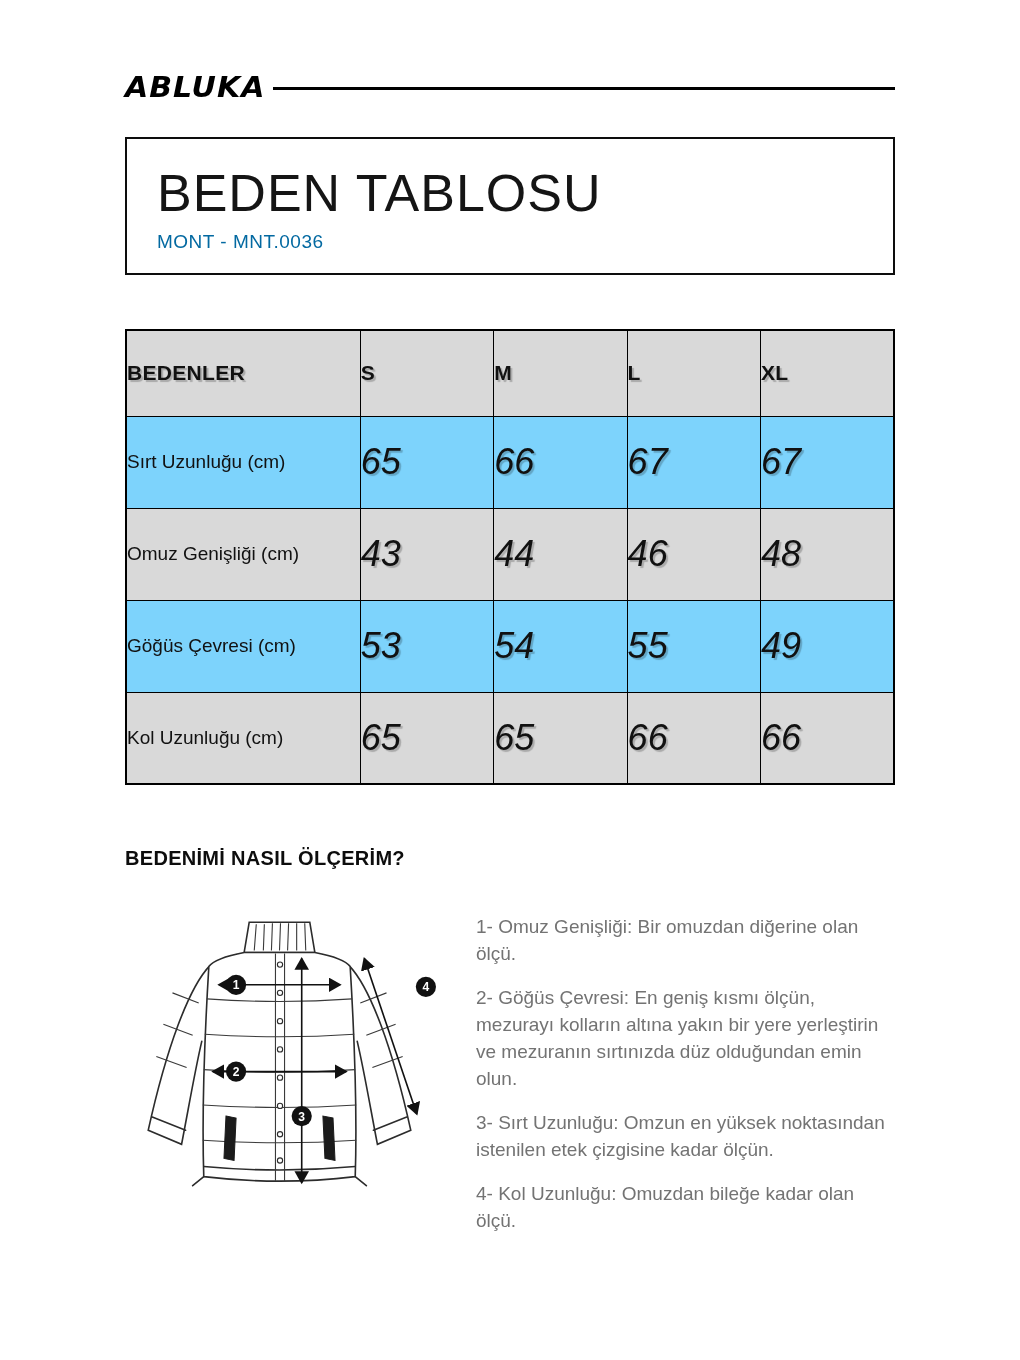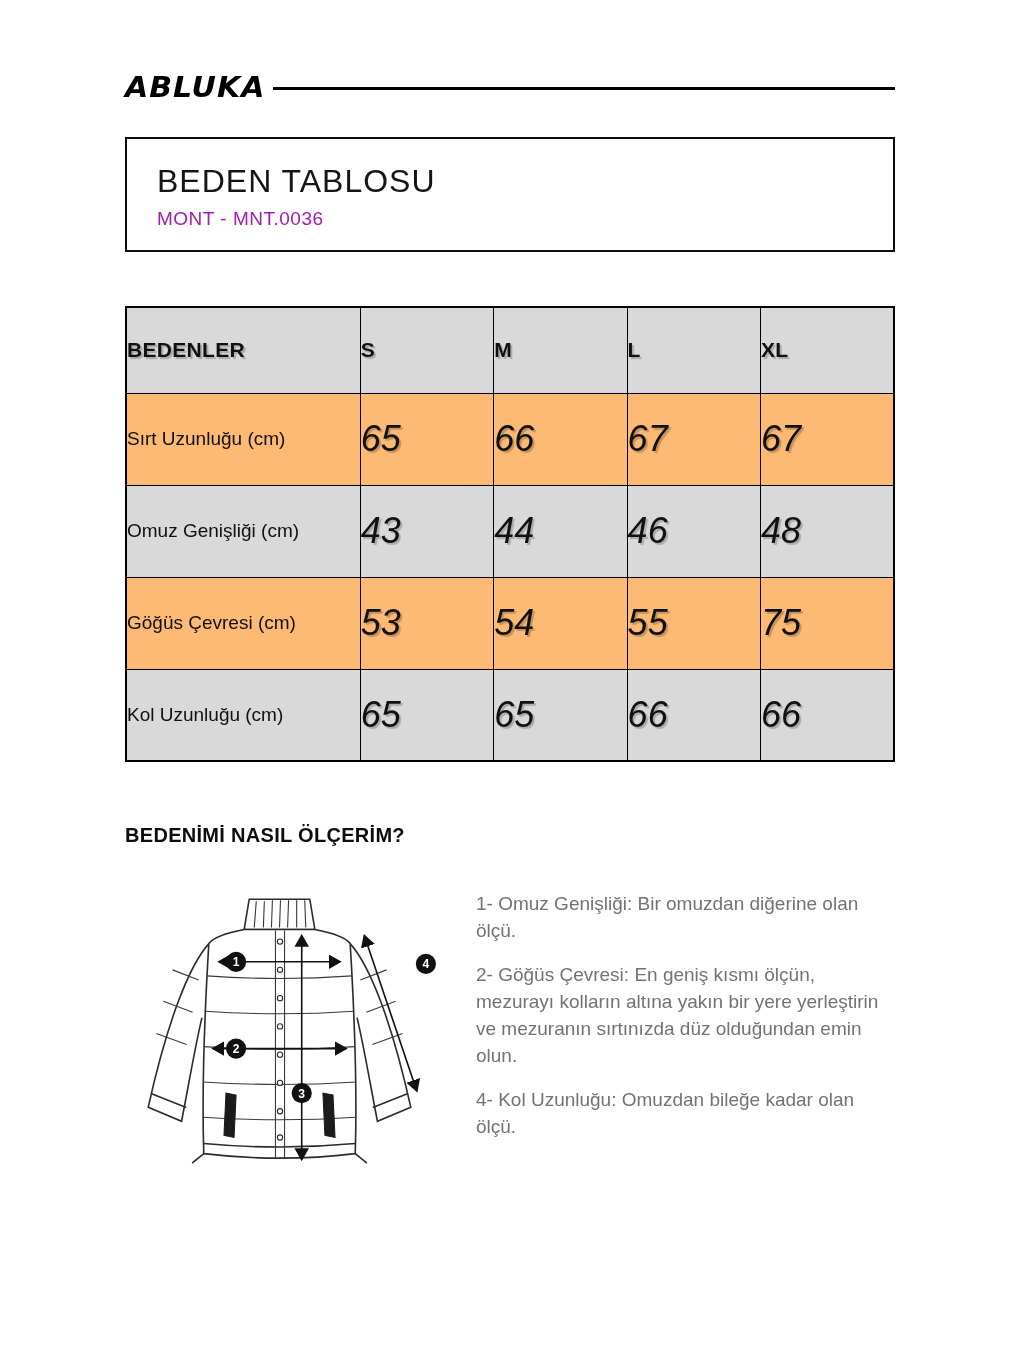--- a/index.html
+++ b/index.html
@@ -16,36 +16,36 @@
     font-family:"DejaVu Sans", sans-serif;
     font-weight:900; font-style:italic; font-size:30px; letter-spacing:1px;
     color:#000; white-space:nowrap; transform:scaleY(.95);
   }
   .logo-rule { flex:1; height:3px; background:#000; margin-top:2px; }
 
   
   .title-box {
     border:2px solid #0d0d0d; padding:24px 30px 20px 30px; margin-bottom:54px;
   }
-  .title-box h1 { font-size:32px; font-weight:500; letter-spacing:1px; color:#151515; }
-  .title-box .subtitle { font-size:19px; margin-top:8px; letter-spacing:.5px; color:#a21caf; }
+  .title-box h1 { font-size:52px; font-weight:500; letter-spacing:1px; color:#151515; }
+  .title-box .subtitle { font-size:19px; margin-top:8px; letter-spacing:.5px; color:#0369a1; }
 
   
   table.size-table {
     width:100%; border-collapse:collapse; table-layout:fixed;
     border:2px solid #000;
   }
   table.size-table th, table.size-table td {
     border:1.5px solid #000; text-align:left; vertical-align:middle;
   }
   table.size-table thead th {
     background:#d9d9d9; height:86px; font-size:21px; font-weight:bold;
     text-shadow:2px 2px 1px rgba(0,0,0,.22); letter-spacing:.3px;
   }
-  table.size-table tbody tr { height:92px; background:#fdba74; }
+  table.size-table tbody tr { height:92px; background:#7dd3fc; }
   table.size-table tbody tr:nth-child(even) { background:#d9d9d9; }
   td.row-label { font-size:19px; font-weight:400; }
   td.size-value { font-size:36px; font-weight:400; text-shadow:2px 2px 1px rgba(0,0,0,.22);font-style:italic; }
 
   
   .measure-section { margin-top:62px; }
   .section-heading { font-size:20px; font-weight:800; letter-spacing:.3px; color:#0d0d0d; }
   .measure-body { display:flex; gap:24px; margin-top:32px; align-items:flex-start; }
   .diagram-wrap { width:345px; flex:0 0 345px; margin-left:-18px; }
   .instructions { flex:1; padding-top:12px; font-size:19px; line-height:1.42; color:#737373; }
@@ -104,21 +104,21 @@
         <td class="size-value">43</td>
         <td class="size-value">44</td>
         <td class="size-value">46</td>
         <td class="size-value">48</td>
       </tr>
       <tr>
         <td class="row-label">Göğüs Çevresi (cm)</td>
         <td class="size-value">53</td>
         <td class="size-value">54</td>
         <td class="size-value">55</td>
-        <td class="size-value">75</td>
+        <td class="size-value">49</td>
       </tr>
       <tr>
         <td class="row-label">Kol Uzunluğu (cm)</td>
         <td class="size-value">65</td>
         <td class="size-value">65</td>
         <td class="size-value">66</td>
         <td class="size-value">66</td>
       </tr>
     </tbody>
   </table>
@@ -191,18 +191,19 @@
           <g>
             <circle class="badge" cx="315" cy="84" r="10"></circle>
             <text class="badge-num" x="315" y="84" text-anchor="middle" dy=".38em">4</text>
           </g>
         </svg>
       </div>
 
       <div class="instructions">
         <p>1- Omuz Genişliği: Bir omuzdan diğerine olan ölçü.</p>
         <p>2- Göğüs Çevresi: En geniş kısmı ölçün, mezurayı kolların altına yakın bir yere yerleştirin ve mezuranın sırtınızda düz olduğundan emin olun.</p>
+        <p>3- Sırt Uzunluğu: Omzun en yüksek noktasından istenilen etek çizgisine kadar ölçün.</p>
         <p>4- Kol Uzunluğu: Omuzdan bileğe kadar olan ölçü.</p>
       </div>
     </div>
   </div>
 
 </div>
 
 </body></html>

